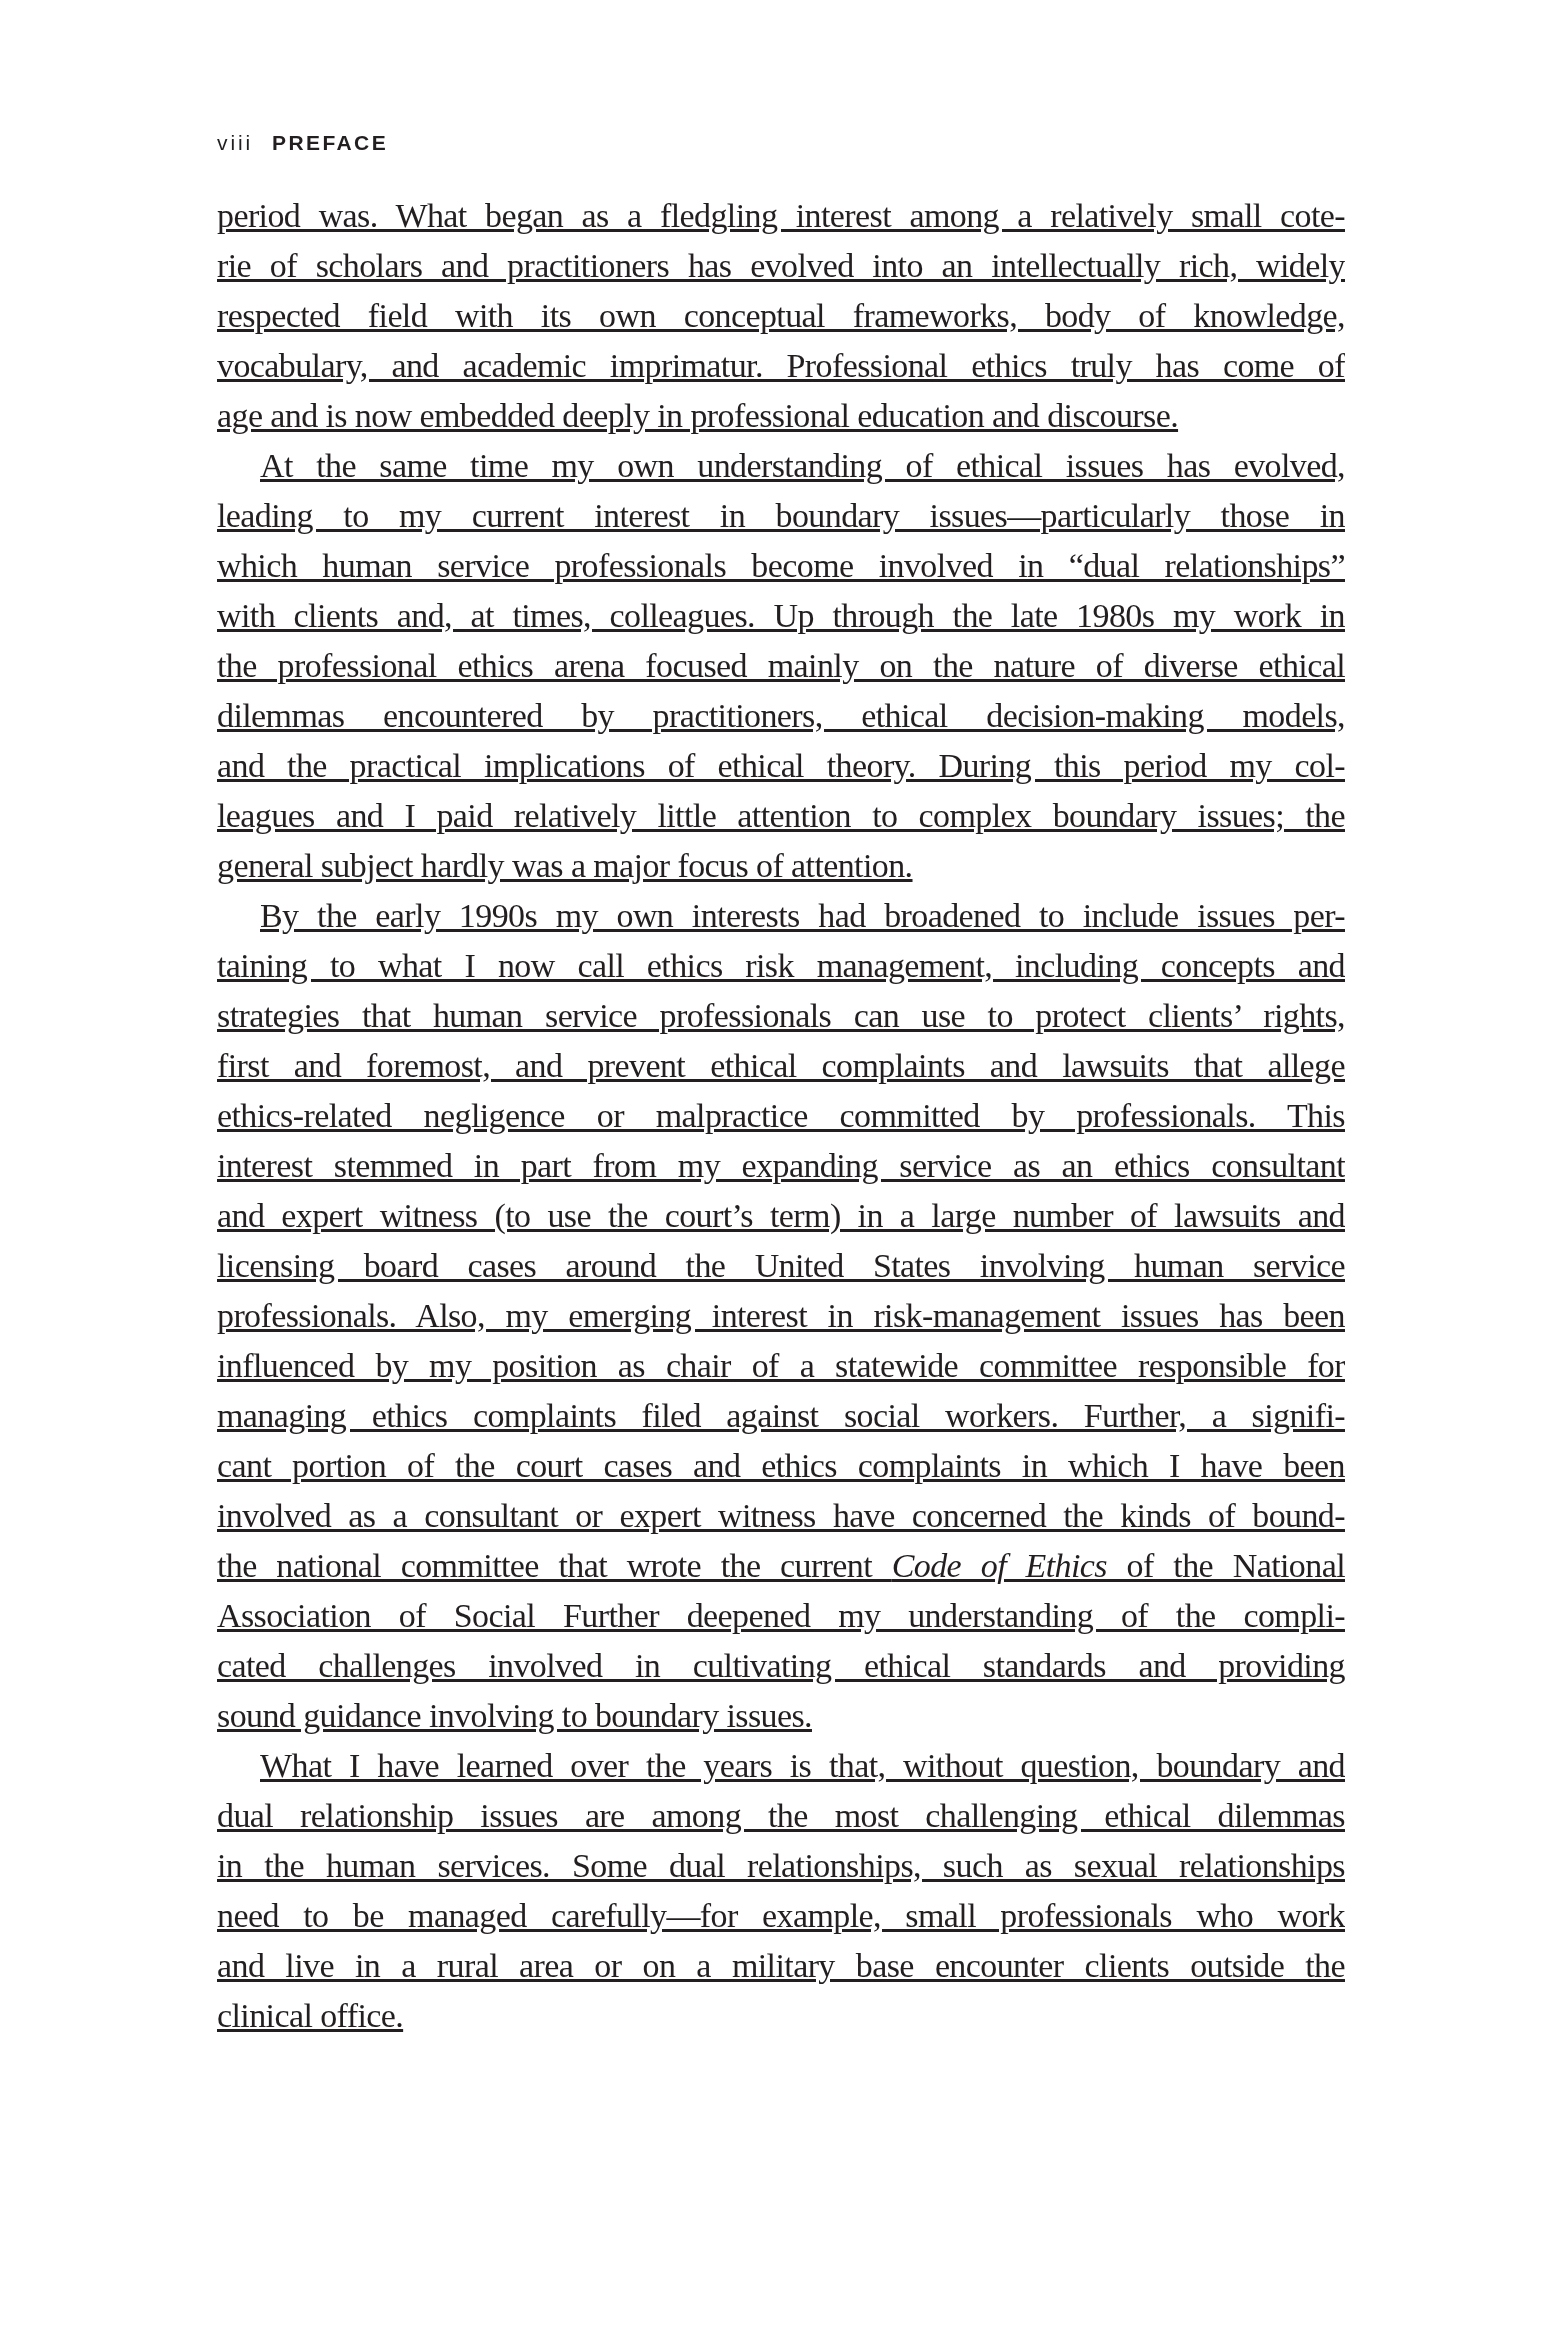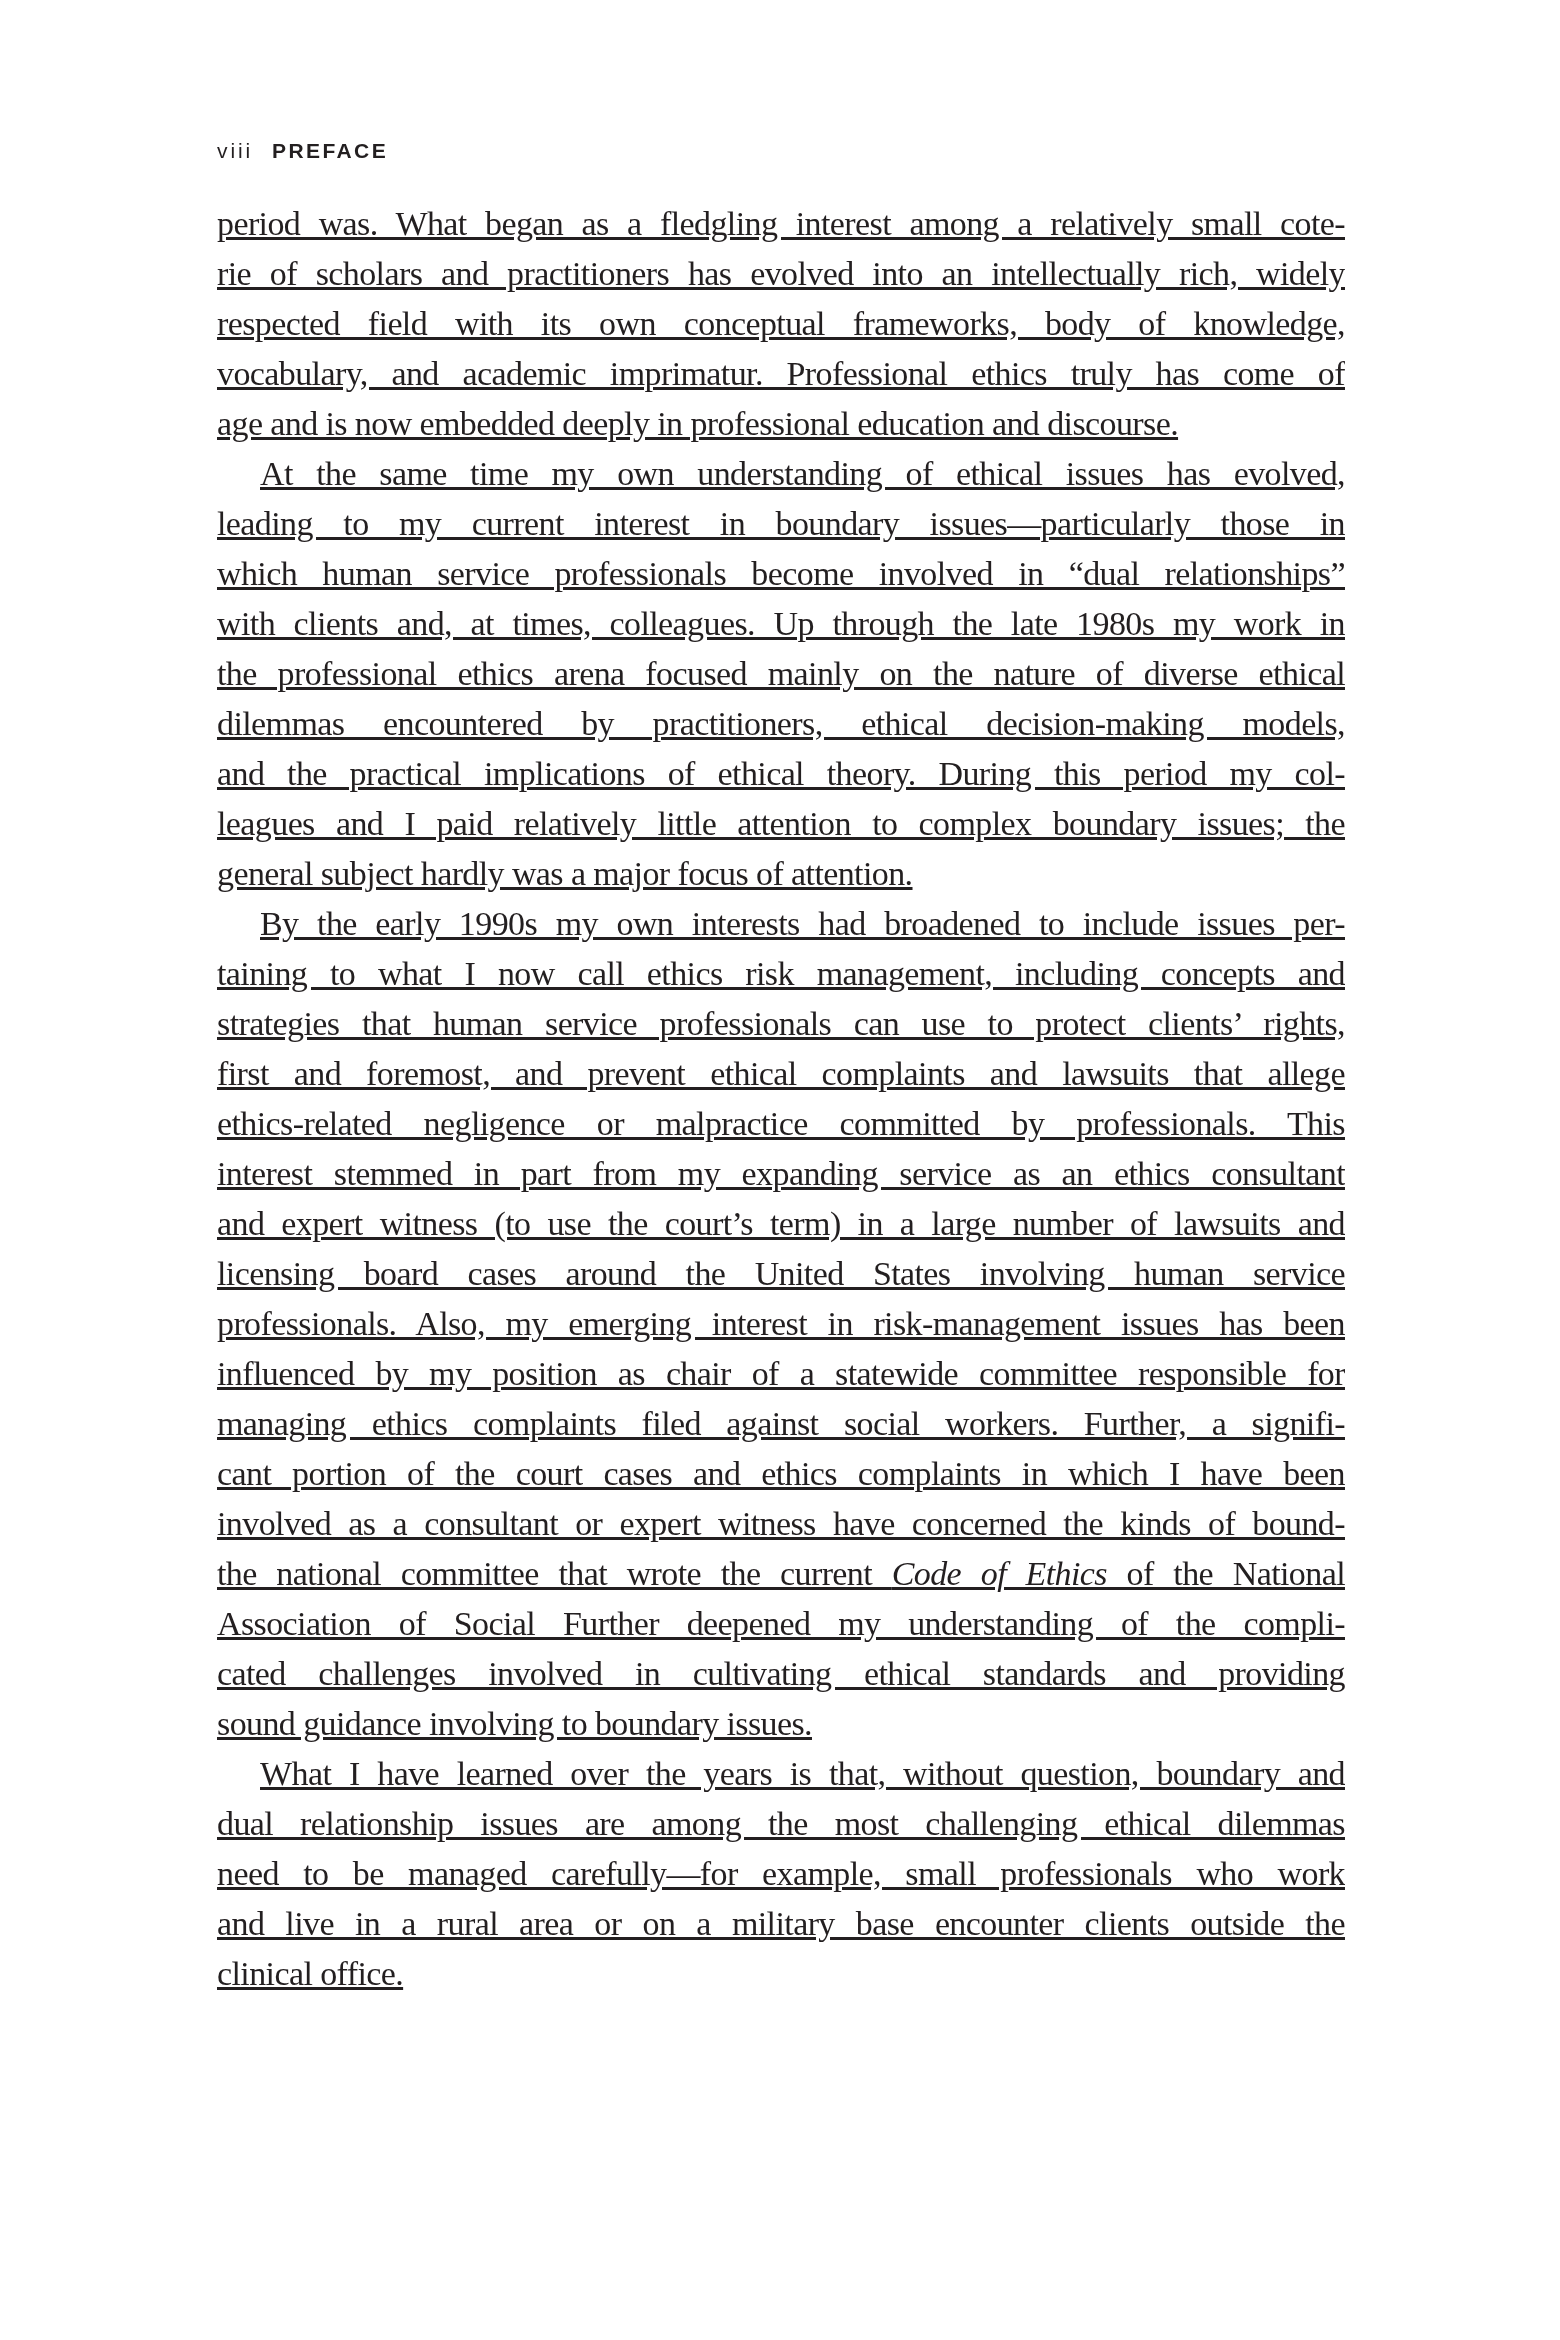--- a/index.html
+++ b/index.html
@@ -1,17 +1,17 @@
 <!DOCTYPE html>
 <html><head>
 <meta charset="utf-8">
 <style>
   html, body { margin: 0; padding: 0; background: #ffffff; }
   body { width: 1561px; height: 2341px; position: relative; overflow: hidden; }
-  .page { position: absolute; left: 0; top: 8px; width: 1561px; height: 2045px; background: #ffffff; }
+  .page { position: absolute; left: 0; top: 0; width: 1561px; height: 2045px; background: #ffffff; }
   .running-head {
     position: absolute; left: 217px; top: 131px; height: 29px;
     font-family: "Liberation Sans", "DejaVu Sans", sans-serif;
     color: #231f20; white-space: nowrap;
   }
   .folio { font-size: 21px; letter-spacing: 2.9px; font-weight: normal; }
   .section-title { font-size: 21px; letter-spacing: 2.4px; font-weight: bold; margin-left: 19px; }
   .body-text {
     position: absolute; left: 217px; top: 191px; width: 1128px;
     font-family: "Liberation Serif", "DejaVu Serif", serif;
@@ -74,20 +74,21 @@
       <span class="line">involved as a consultant or expert witness have concerned the kinds of bound-</span>
       <span class="line"><span>the national committee that wrote the current </span><em>Code of Ethics</em><span> of the National</span></span>
       <span class="line">Association of Social Further deepened my understanding of the compli-</span>
       <span class="line">cated challenges involved in cultivating ethical standards and providing</span>
       <span class="line last">sound guidance involving to boundary issues.</span>
     </div>
 
     <div class="para">
       <span class="line indent">What I have learned over the years is that, without question, boundary and</span>
       <span class="line">dual relationship issues are among the most challenging ethical dilemmas</span>
+      <span class="line">in the human services. Some dual relationships, such as sexual relationships</span>
       <span class="line">need to be managed carefully—for example, small professionals who work</span>
       <span class="line">and live in a rural area or on a military base encounter clients outside the</span>
       <span class="line last">clinical office.</span>
     </div>
 
   </div>
 </div>
 
 
 </body></html>

